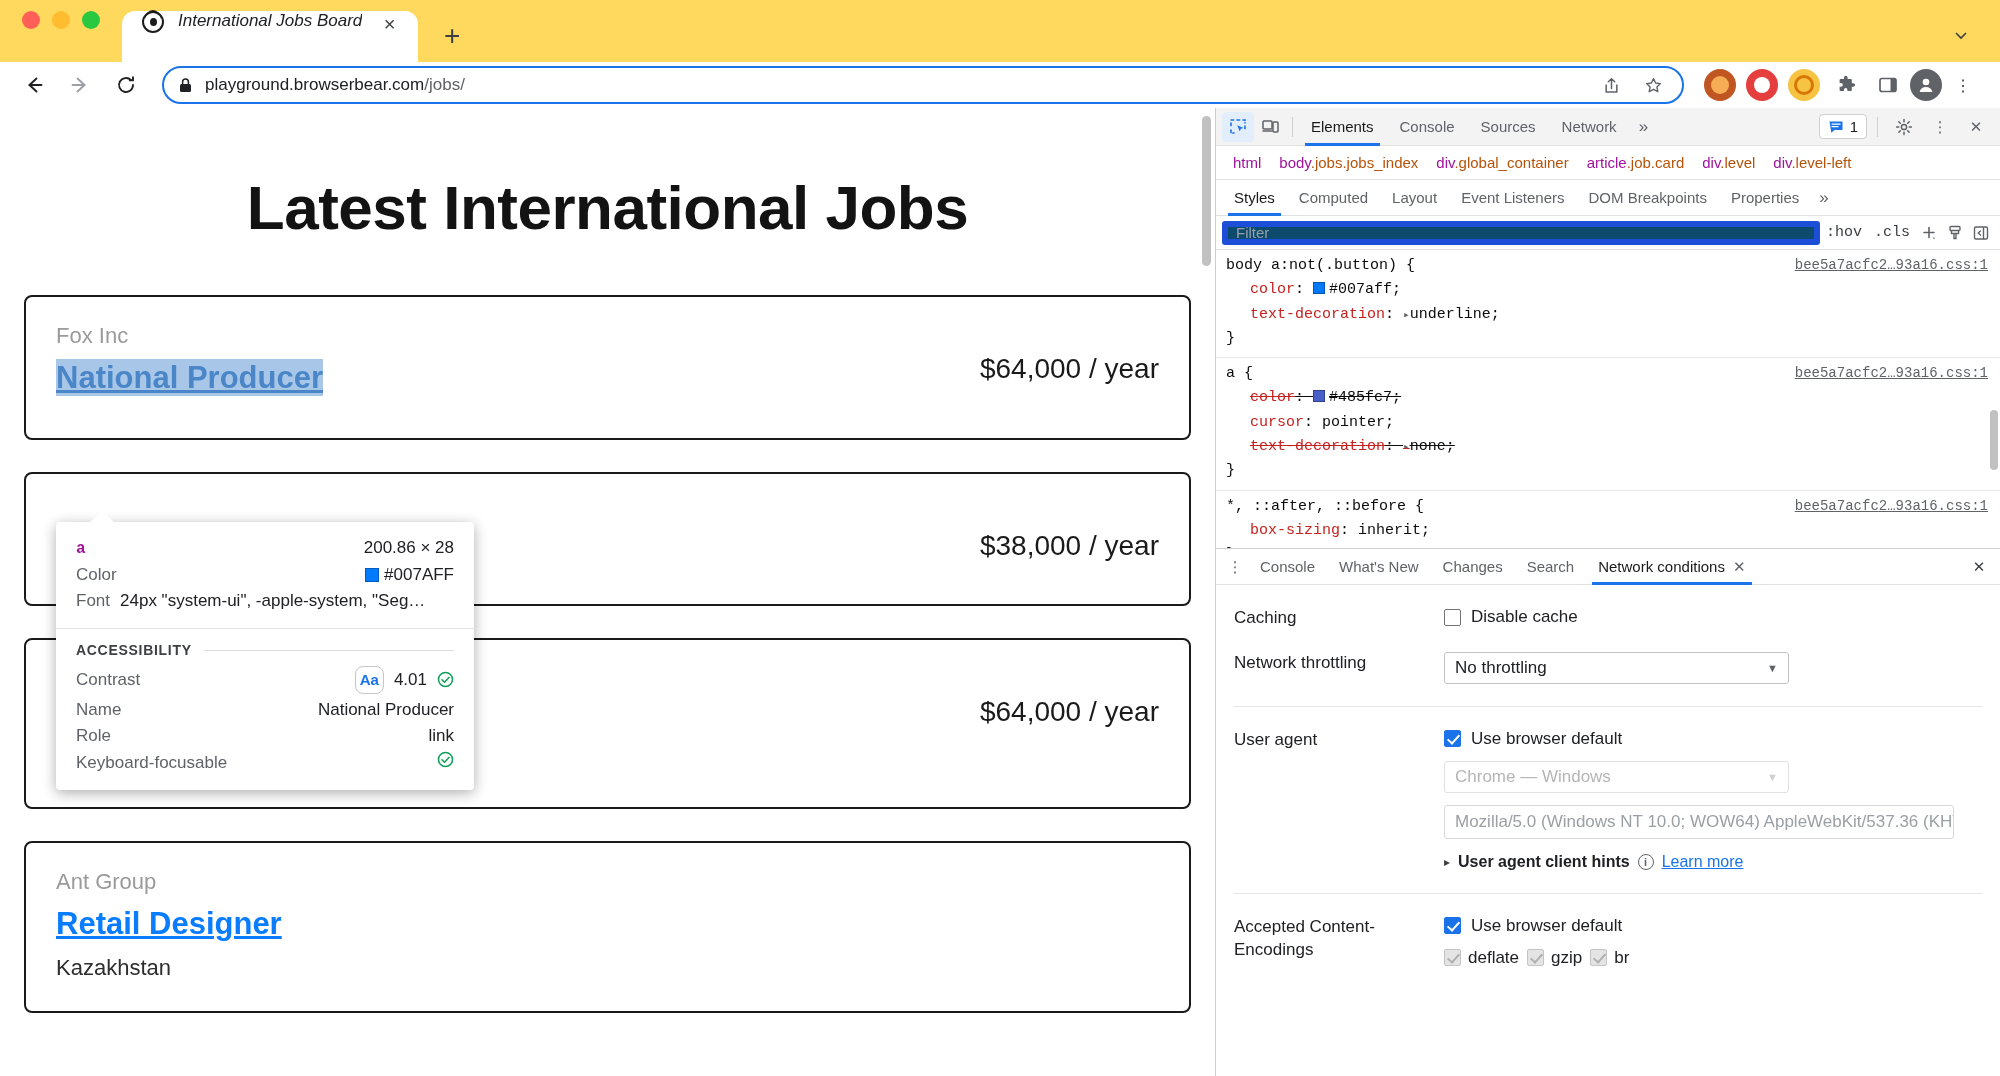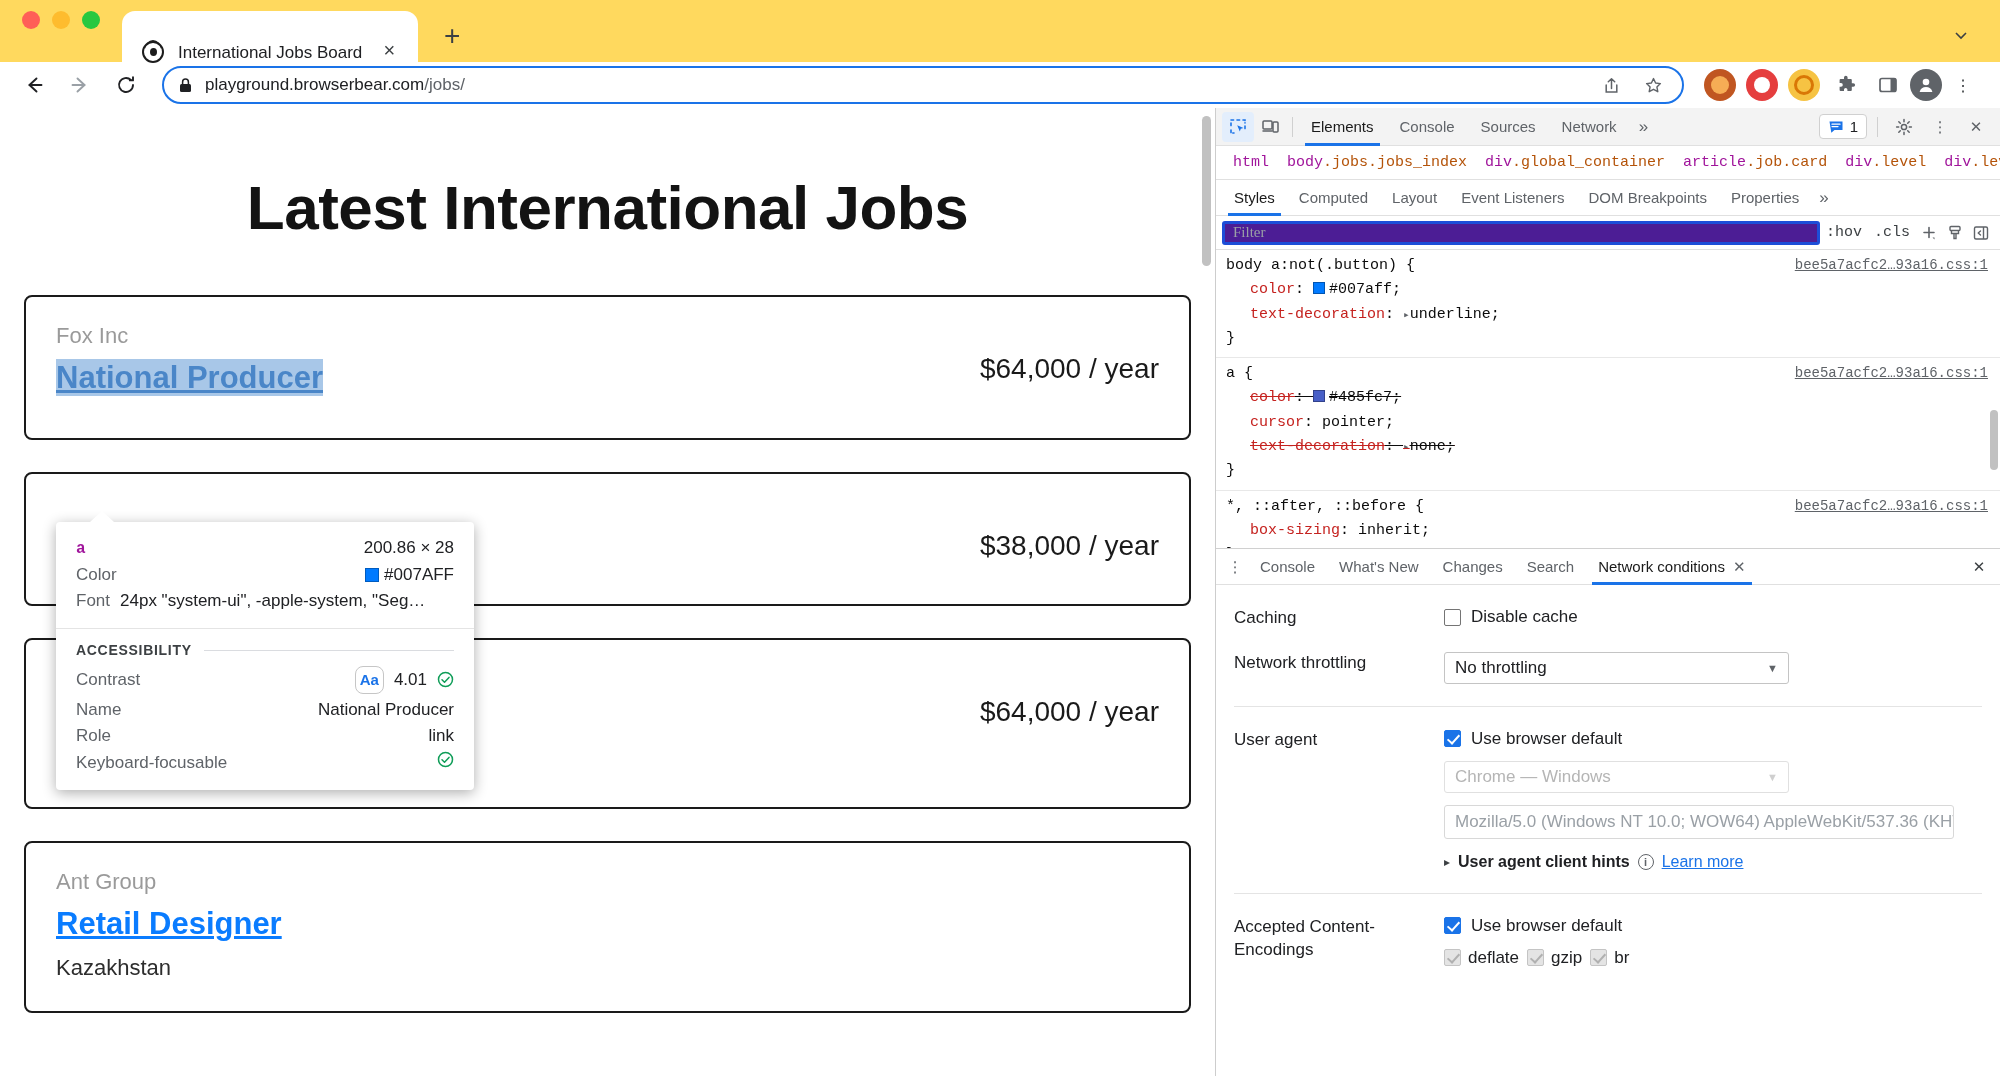--- a/index.html
+++ b/index.html
@@ -26,26 +26,27 @@
   .dot.red { background: #ff5f57; }
   .dot.yellow { background: #febc2e; }
   .dot.green { background: #28c840; }
 
   .tab {
     margin-left: 22px;
     height: 52px;
     background: #ffffff;
     border-radius: 13px 13px 0 0;
     display: flex;
-    align-items: flex-end;
+    align-items: flex-start;
     padding: 0 16px 0 20px;
     gap: 14px;
     min-width: 290px;
     position: relative;
     top: 1px;
+    font-style: italic;
   }
   .tab-favicon {
     width: 22px; height: 22px; border-radius: 50%;
     border: 2px solid #1c1c1c;
     display: flex; align-items: center; justify-content: center;
     flex: none;
     position: relative;
   }
   .tab-favicon::before {
     content: ""; width: 7px; height: 8px; border-radius: 50%; background: #1c1c1c;
@@ -242,21 +243,21 @@
     background: #fff;
   }
   .issue-chip .num { font-size: 15px; color: #202124; }
 
   .dt-breadcrumb {
     height: 34px; display: flex; align-items: center; gap: 0;
     border-bottom: 1px solid #e0e0e0; padding: 0 8px;
     overflow: hidden; flex: none; background: #fff;
   }
   .crumb {
-    font-family: Liberation Mono, monospace;
+    font-family: Liberation Sans, sans-serif;
     font-size: 15px; color: #a0149b; padding: 0 9px; white-space: nowrap;
     line-height: 34px;
   }
   .crumb .cls { color: #b45309; }
 
   .dt-subtabs {
     height: 36px; display: flex; align-items: center;
     border-bottom: 1px solid #e0e0e0; padding: 0 6px; flex: none; background: #fff;
   }
   .sub-tab {
@@ -266,23 +267,23 @@
   .sub-tab.active { color: #1a1a1a; }
   .sub-tab.active::after {
     content: ""; position: absolute; left: 6px; right: 6px; bottom: 0; height: 3px; background: #1a73e8;
   }
 
   .dt-filterbar {
     height: 34px; display: flex; align-items: center; gap: 0;
     border-bottom: 1px solid #e0e0e0; padding: 0 6px; flex: none; background: #fff;
   }
   .filter-input {
-    flex: 1; border: 3px solid #1d4ed8; border-radius: 3px; height: 24px;
+    flex: 1; border: 6px solid #1d4ed8; border-radius: 3px; height: 24px;
     display: flex; align-items: center; padding: 0 8px;
-    font-size: 15px; color: #9aa0a6; background: #4c1d95; font-family: Liberation Serif, serif;
+    font-size: 15px; color: #9aa0a6; background: #0c4a6e;
   }
   .filter-tool {
     font-family: "Liberation Mono", monospace; font-size: 15px; color: #3c4043;
     padding: 0 6px; white-space: nowrap;
   }
   .filter-icon { width: 26px; height: 26px; display:flex; align-items:center; justify-content:center; color:#5f6368; }
 
   .styles-pane {
     flex: 1; overflow: hidden; position: relative;
     font-family: "Liberation Mono", monospace;

